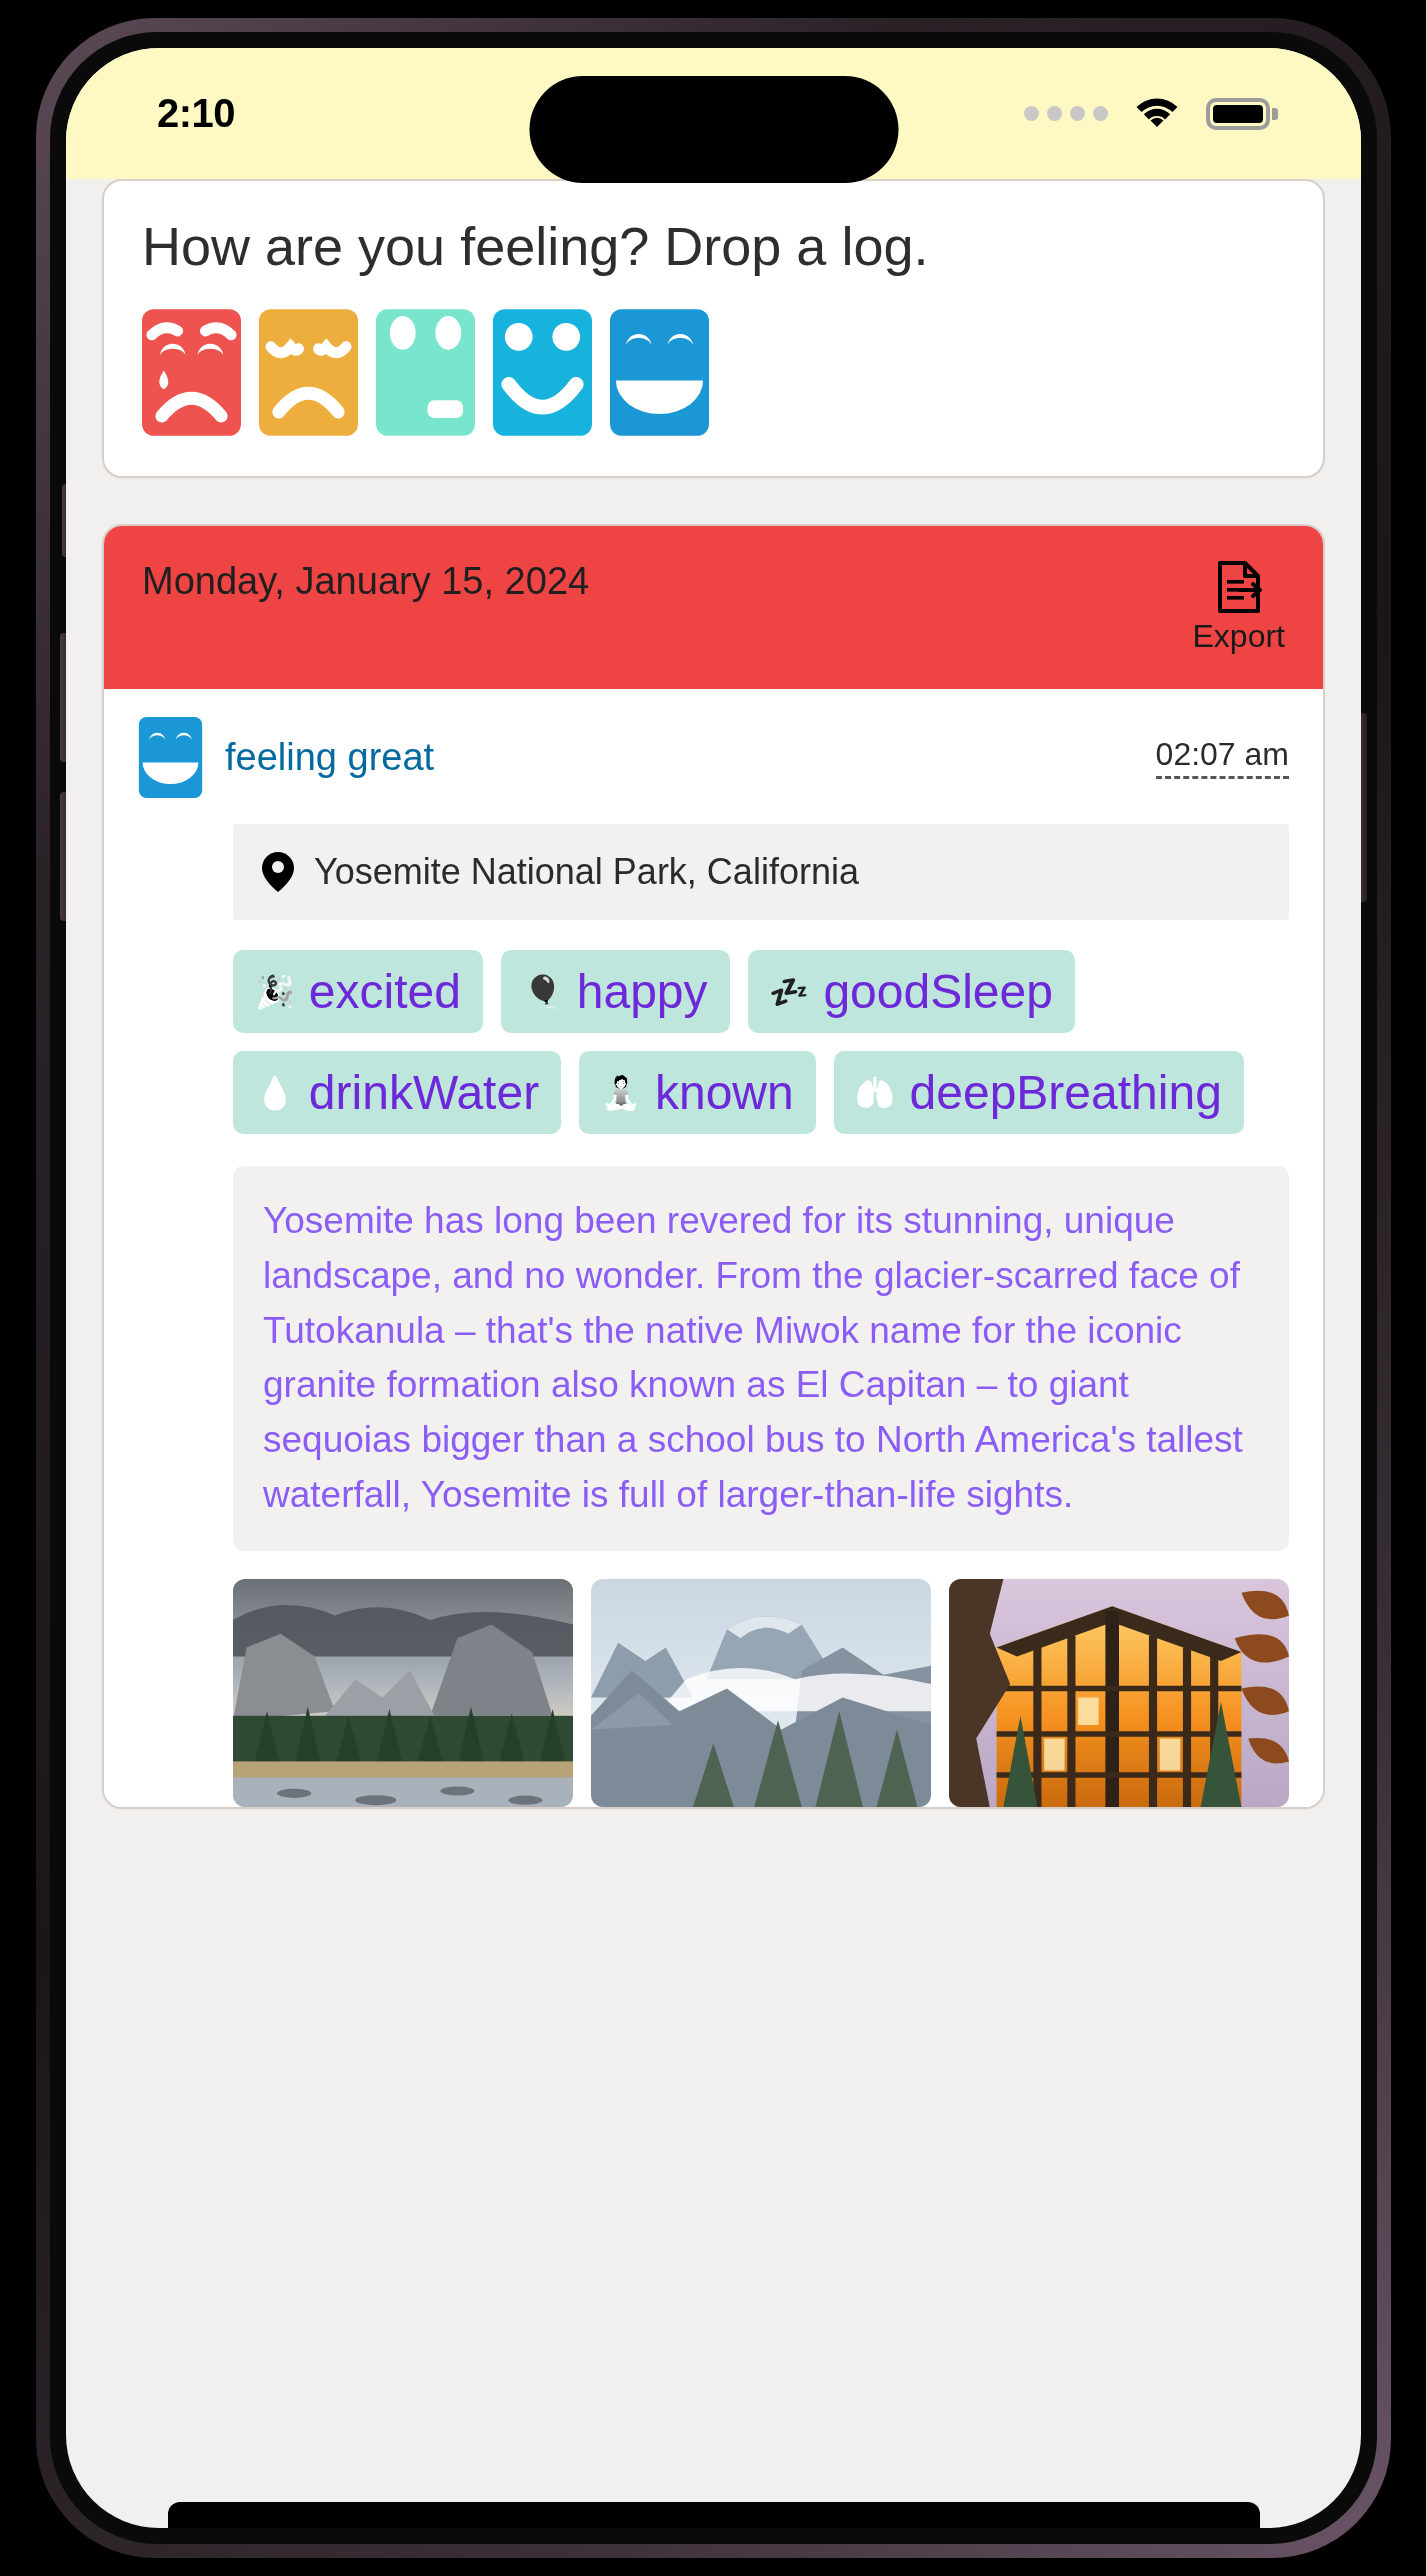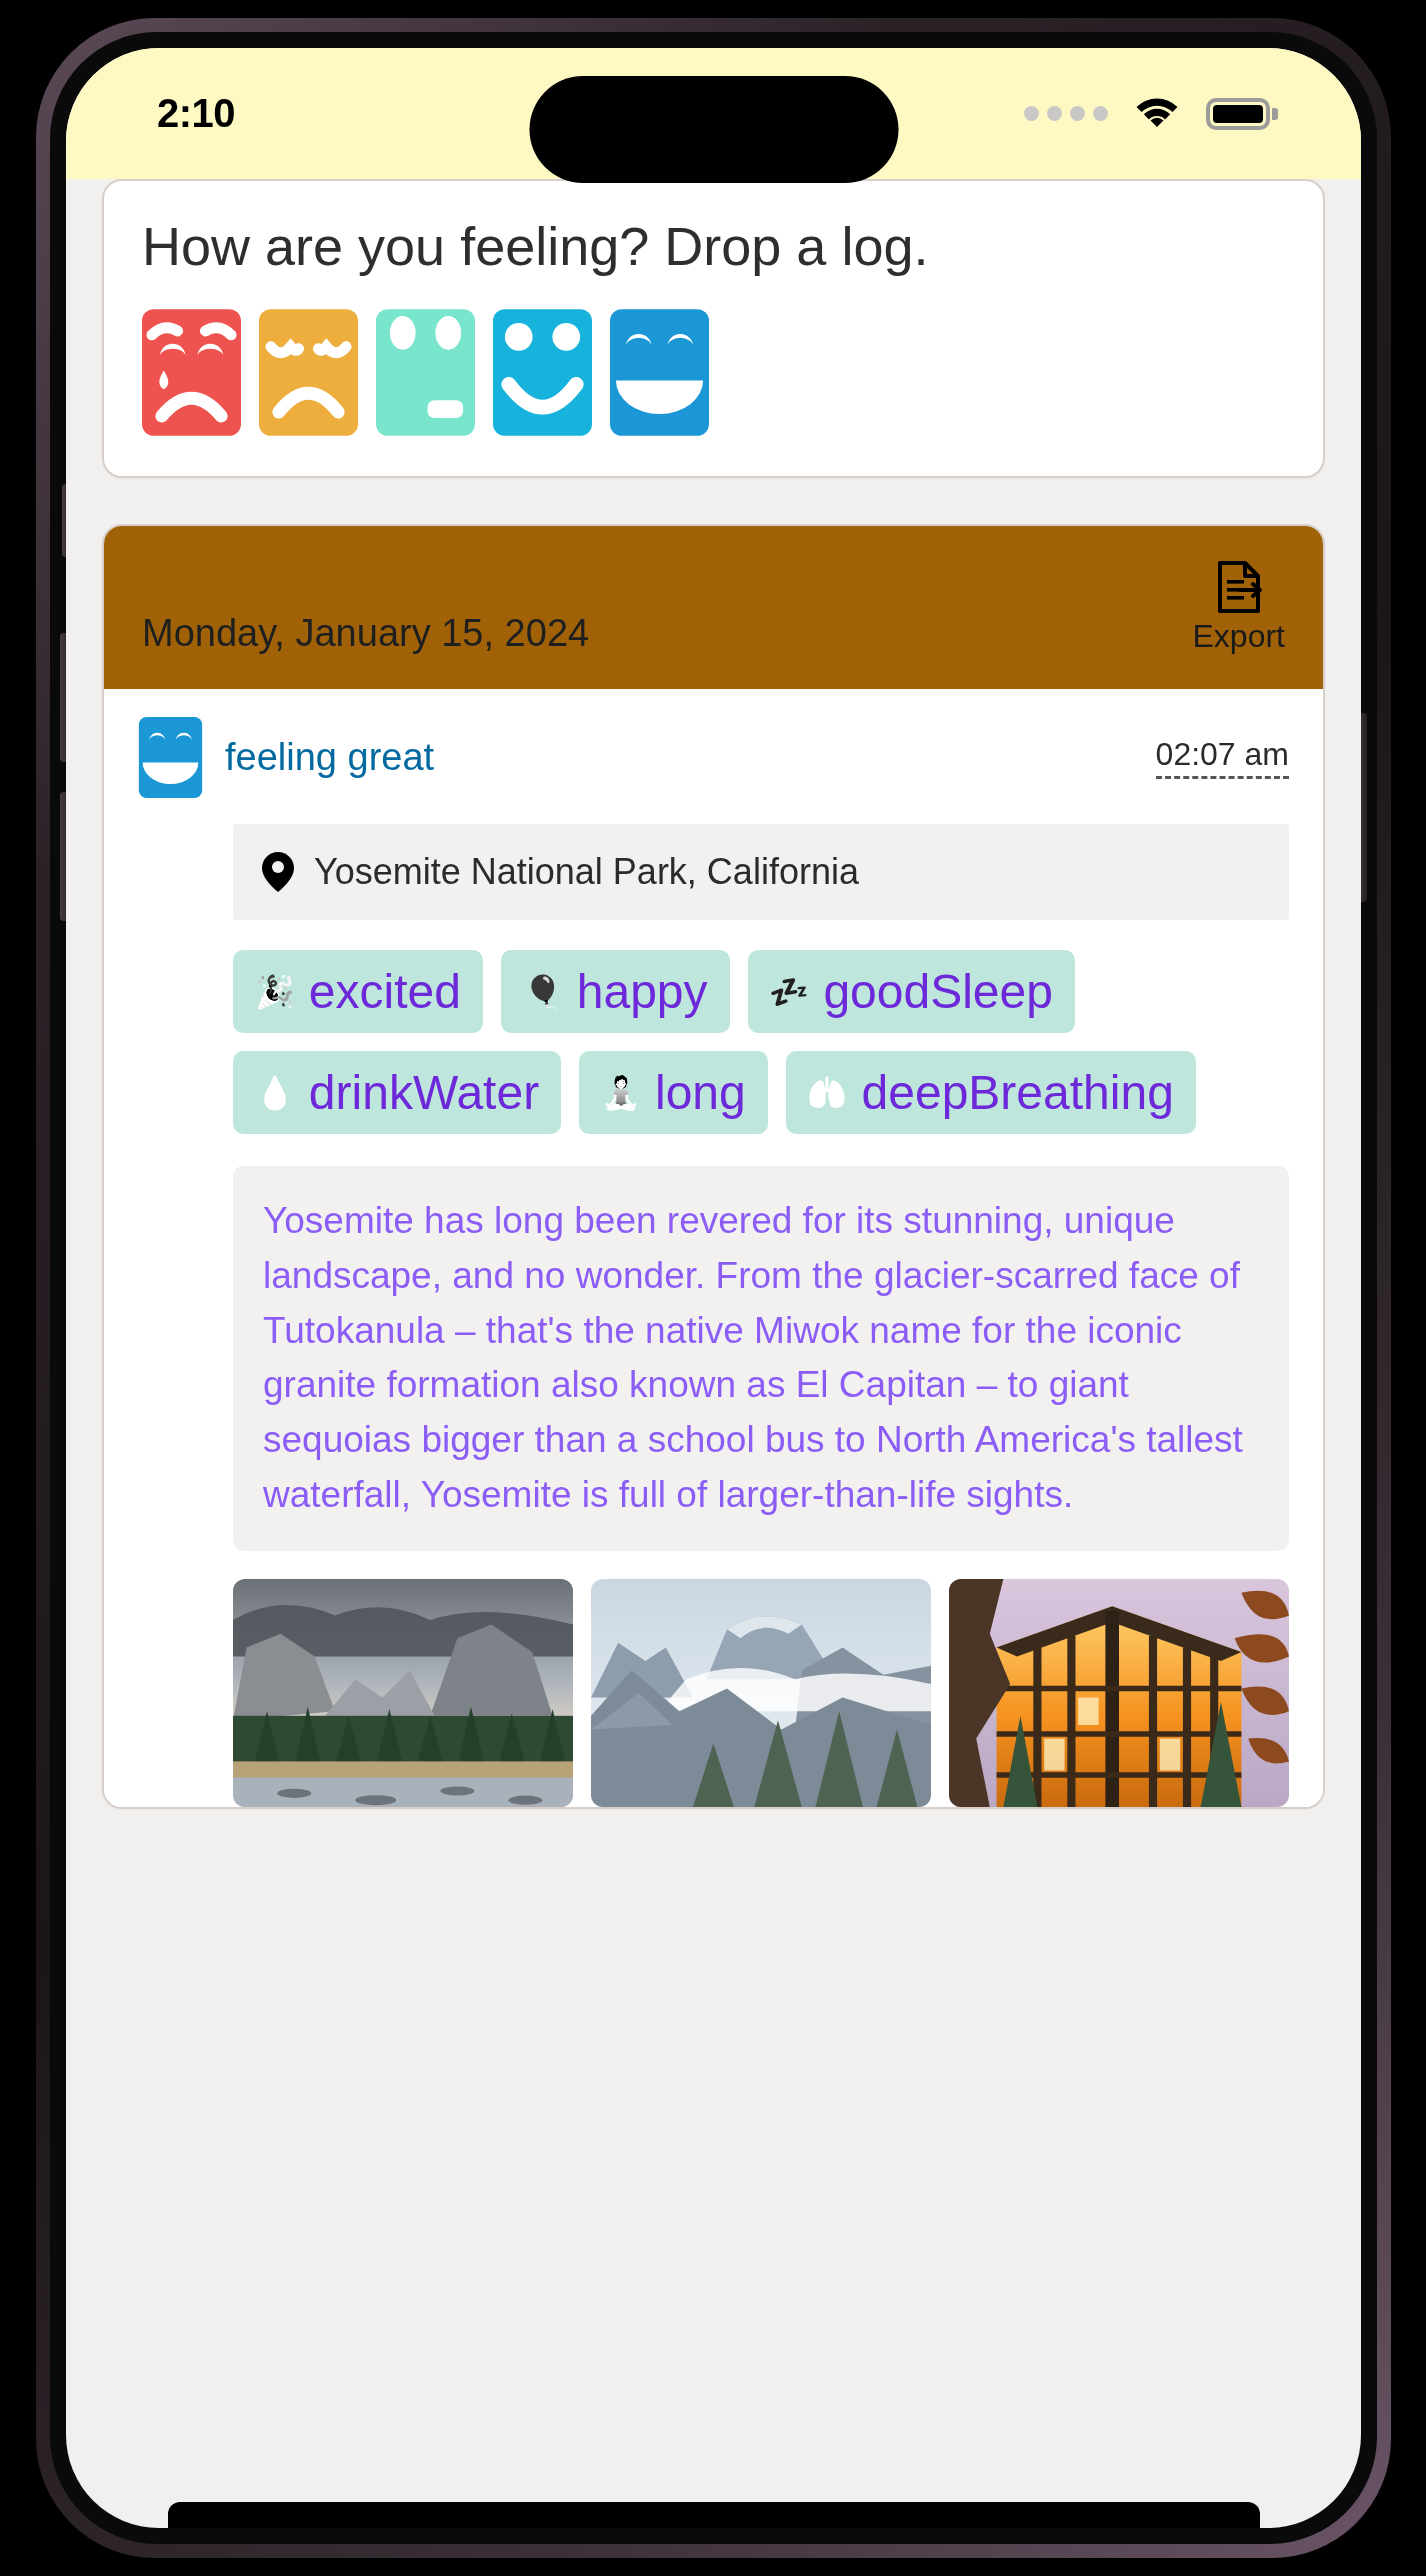--- a/index.html
+++ b/index.html
@@ -122,24 +122,24 @@
     color: #2e2e2e;
     margin-bottom: 32px;
   }
   #mood-list { display: flex; gap: 18px; }
   .mood-face { width: 99px; height: 127px; display: block; cursor: pointer; }
 
   
   #log-card { margin-top: 46px; overflow: hidden; padding: 0; }
 
   #log-date-header {
-    background: #a16207;
+    background: #ef4444;
     padding: 34px 38px;
     display: flex;
-    align-items: flex-end;
+    align-items: flex-start;
     justify-content: space-between;
   }
   #log-date-text { font-size: 38px; color: #1f1f1f; }
   #export-button {
     display: flex; flex-direction: column; align-items: center;
     gap: 4px; cursor: pointer;
   }
   #export-label { font-size: 32px; color: #1a1a1a; }
 
   #log-body { padding: 28px 34px 0 34px; background:#fff; }
@@ -359,21 +359,21 @@
                 <div class="tag-chip">
                   <span class="tag-icon">💤</span>
                   <span class="tag-label">goodSleep</span>
                 </div>
                 <div class="tag-chip">
                   <span class="tag-icon">💧</span>
                   <span class="tag-label">drinkWater</span>
                 </div>
                 <div class="tag-chip">
                   <span class="tag-icon">🧘</span>
-                  <span class="tag-label">long</span>
+                  <span class="tag-label">known</span>
                 </div>
                 <div class="tag-chip">
                   <span class="tag-icon">🫁</span>
                   <span class="tag-label">deepBreathing</span>
                 </div>
               </div>
 
               <div id="note-body">Yosemite has long been revered for its stunning, unique landscape, and no wonder. From the glacier-scarred face of Tutokanula – that's the native Miwok name for the iconic granite formation also known as El Capitan – to giant sequoias bigger than a school bus to North America's tallest waterfall, Yosemite is full of larger-than-life sights.</div>
 
               <div id="photo-strip">

